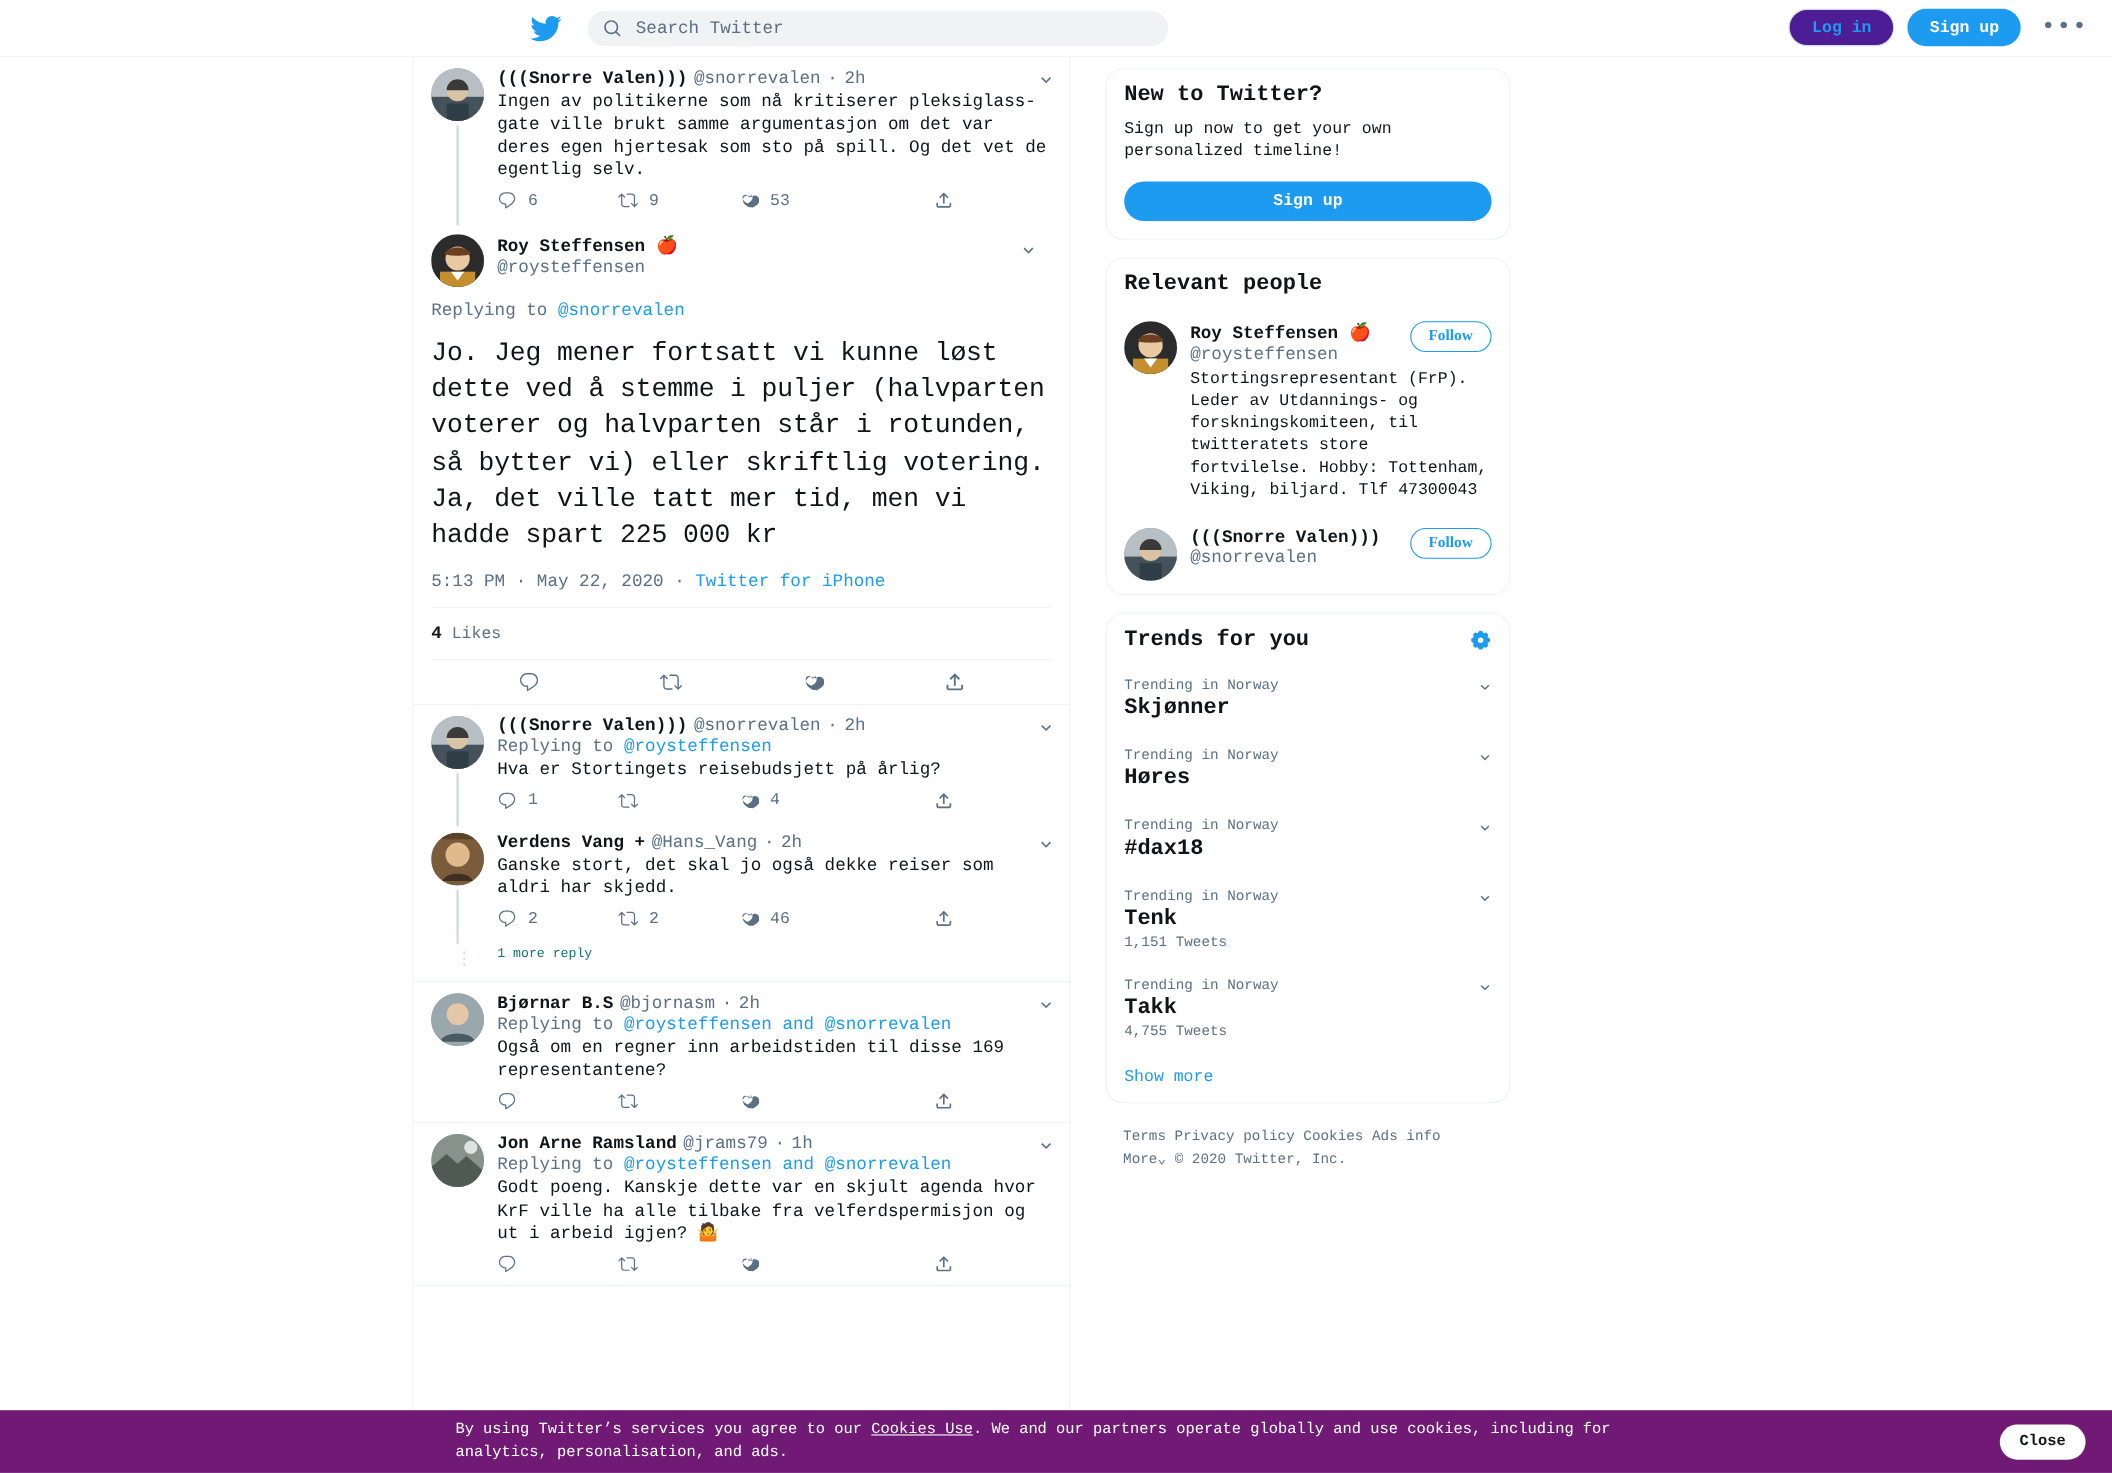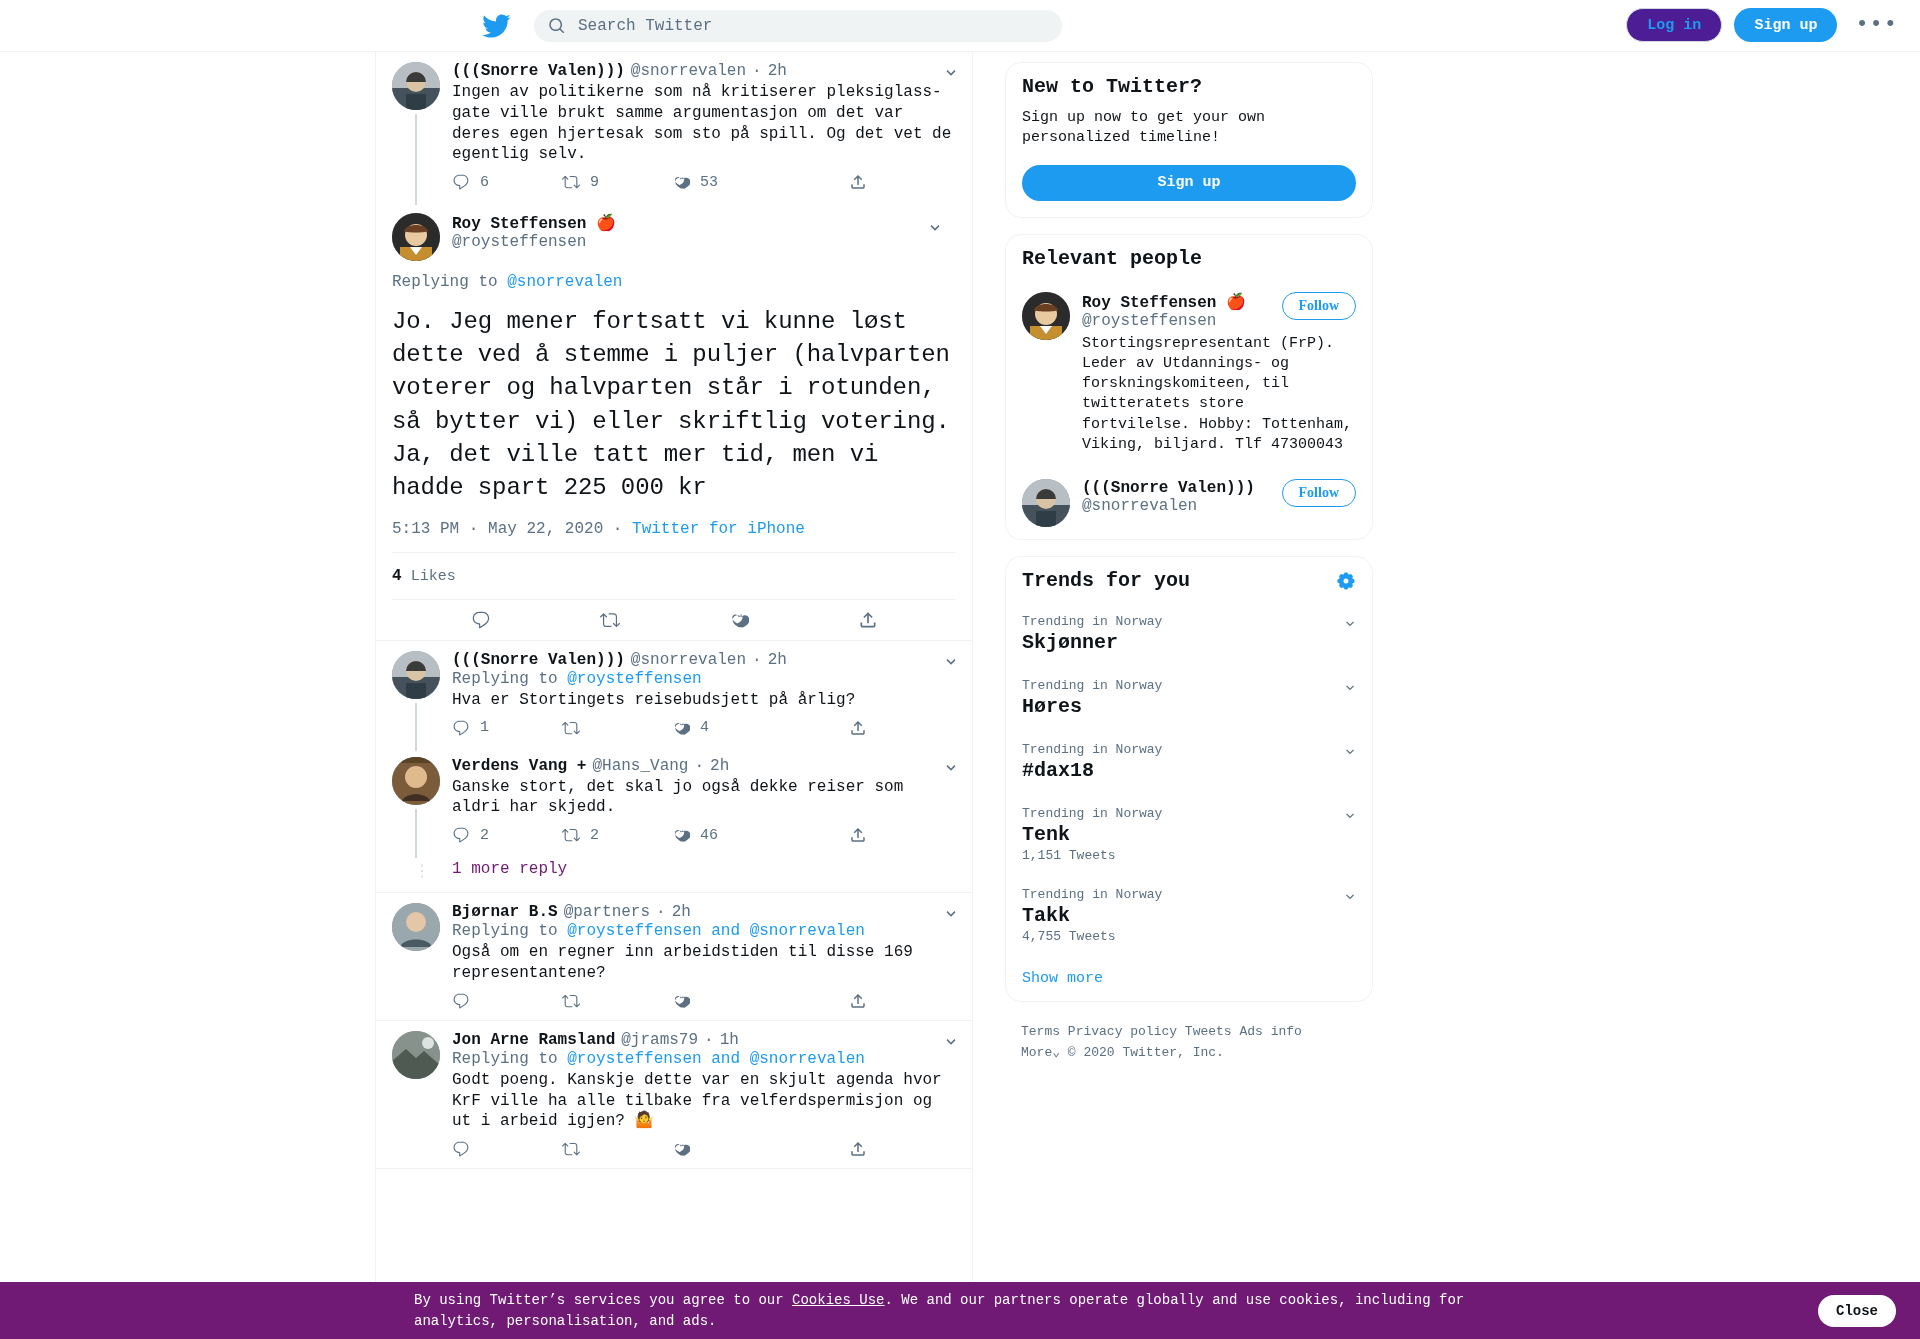--- a/index.html
+++ b/index.html
@@ -172,21 +172,21 @@
   .more-reply-row {
     display: flex;
     padding: 6px 16px 12px 16px;
     border-bottom: 1px solid #eff3f4;
   }
   .more-reply-row .dots {
     width: 60px; flex: 0 0 60px;
     color: #cfd9de; text-align: center; font-size: 16px; line-height: 1;
     padding-top: 4px;
   }
-  .more-reply-link { color: #701a75; font-size: 16px; cursor: pointer; }
+  .more-reply-link { color: #0f766e; font-size: 12px; cursor: pointer; }
 
   .empty-block { height: 110px; }
 
   
   .card {
     background: #fff;
     border: 1px solid #eff3f4;
     border-radius: 16px;
     margin-bottom: 16px;
     overflow: hidden;
@@ -559,21 +559,21 @@
           <svg width="48" height="48" viewBox="0 0 48 48">
             <rect width="48" height="48" fill="#9aa7ad"></rect>
             <circle cx="24" cy="19" r="10" fill="#e3c7a6"></circle>
             <path d="M8 44c3-10 29-10 32 0z" fill="#4a5a63"></path>
           </svg>
         </div>
       </div>
       <div class="body-col">
         <div class="row-head">
           <span class="name">Bjørnar B.S</span>
-          <span class="handle">@partners</span>
+          <span class="handle">@bjornasm</span>
           <span class="dot">·</span>
           <span class="time">2h</span>
         </div>
         <div class="replying">
           <span>Replying to</span>
           <a href="#">@roysteffensen and @snorrevalen</a>
         </div>
         <div class="tweet-text">Også om en regner inn arbeidstiden til disse 169 representantene?</div>
         <div class="actions">
           <span class="act">
@@ -790,21 +790,21 @@
               </svg></span>
       </div>
 
       <div class="show-more">Show more</div>
     </div>
 
     <div class="footer">
       <div>
         <a href="#">Terms</a>
         <a href="#">Privacy policy</a>
-        <a href="#">Tweets</a>
+        <a href="#">Cookies</a>
         <a href="#">Ads info</a>
       </div>
       <div>
         <span class="more-link">More</span><span>⌄</span>
         <span>© 2020 Twitter, Inc.</span>
       </div>
     </div>
   </div>
 
 </div>

